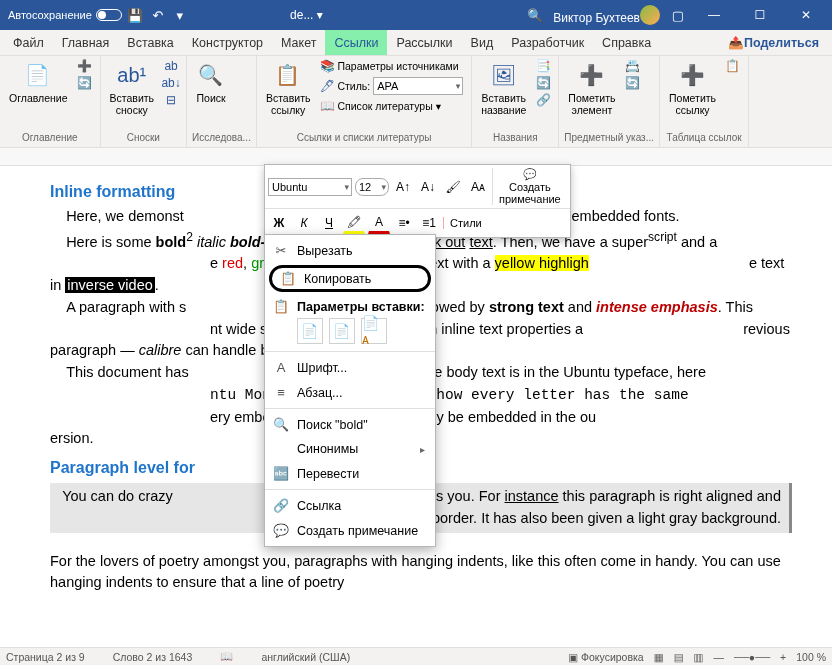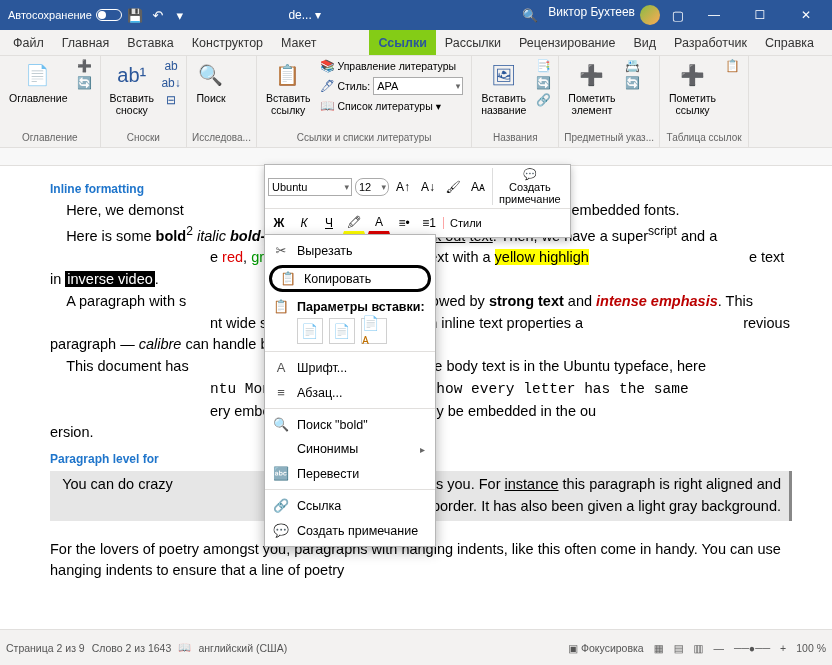--- a/index.html
+++ b/index.html
@@ -5,45 +5,45 @@
 * { margin:0; padding:0; box-sizing:border-box; font-family:'Segoe UI',Tahoma,sans-serif; }
 body { width:832px; height:665px; background:#fff; overflow:hidden; font-size:12px; }
 .titlebar { height:30px; background:#2b579a; color:#fff; display:flex; align-items:center; padding:8px 8px; }
 .titlebar .left { display:flex; align-items:center; gap:6px; }
 .autosave { font-size:11px; display:flex; align-items:center; gap:4px; }
 .toggle { width:26px; height:12px; border:1px solid #fff; border-radius:6px; position:relative; }
 .toggle::after { content:''; width:8px; height:8px; background:#fff; border-radius:50%; position:absolute; left:1px; top:1px; }
 .tb-icon { width:16px; height:16px; display:inline-flex; align-items:center; justify-content:center; font-size:13px; cursor:pointer; }
 .doc-name { margin:0 auto; font-size:12px; cursor:pointer;}
 .titlebar .right { display:flex; align-items:center; gap:10px; margin-left:auto; }
-.user { display:flex; align-items:flex-start; gap:5px; font-size:12px; }
+.user { display:flex; align-items:flex-end; font-size:12px; }
 .avatar { width:20px; height:20px; border-radius:50%; background:linear-gradient(135deg,#8b4,#fa5);}
 .win-btn { width:36px; height:30px; display:flex; align-items:center; justify-content:center; cursor:pointer; font-size:12px;}
 
 .tabs { height:26px; background:#f3f2f1; display:flex; align-items:stretch; border-bottom:1px solid #e1dfdd; padding:0 4px;}
 .tab { padding:0 9px; font-size:12.5px; color:#333; display:flex; align-items:center; cursor:pointer; }
-.tab.active { background:#84cc16; color:#2b579a; font-weight:700;margin-left:44px;}
+.tab.active { background:#86efac; color:#2b579a; font-weight:400;}
 .tab.share { margin-left:auto; color:#2b579a; font-weight:600;}
 
 .ribbon { height:92px; background:#f3f2f1; display:flex; border-bottom:1px solid #e1dfdd; }
 .group { border-right:1px solid #e1dfdd; padding:2px 5px; display:flex; flex-direction:column; justify-content:space-between; }
 .group-label { font-size:10px; color:#666; text-align:center; padding:2px 0;}
 .group-body { flex:1; display:flex; align-items:flex-start; gap:3px; }
 .big-btn { display:flex; flex-direction:column; align-items:center; gap:2px; padding:2px 4px; cursor:pointer; font-size:10.5px; text-align:center; line-height:1.15;}
 .big-btn .ico { width:30px; height:30px; display:flex; align-items:center; justify-content:center; font-size:20px; color:#2b579a;}
 .small-btns { display:flex; flex-direction:column; gap:1px;}
 .small-btn { font-size:10.5px; padding:1px 3px; cursor:pointer; display:flex; align-items:center; gap:3px; white-space:nowrap;}
 .small-btn .sico { width:14px; height:14px; display:inline-flex; align-items:center; justify-content:center; color:#2b579a; font-size:12px;}
 .sel { height:18px; border:1px solid #ababab; background:#fff; font-size:11px; padding:0 14px 0 3px; position:relative; display:inline-flex; align-items:center; min-width:90px;}
 .sel::after{content:'▾'; position:absolute; right:2px; font-size:9px; color:#666;}
 
 .ruler { height:18px; background:#f8f8f8; border-bottom:1px solid #e1dfdd;}
 
 .page { position:relative; background:#fff; padding:8px 40px 10px 50px; height:calc(665px - 30px - 26px - 92px - 18px - 18px); overflow:hidden; font-size:14.5px; line-height:1.5; color:#000;}
-.page h3 { color:#1f75cb; font-family:inherit; font-weight:700; margin:6px 0 2px; font-size:12px;}
+.page h3 { color:#1f75cb; font-family:inherit; font-weight:700; margin:6px 0 2px; font-size:16px;}
 .box-right { text-align:right; background:#e6e6e6; border-right:3px solid #888; padding:3px 8px; margin-top:3px;}
 .hi { background:#ffff00;}
 .inv { background:#000; color:#fff; padding:0 2px;}
 .strike { text-decoration:line-through;}
 .mono { font-family:'Courier New',monospace;}
 
 
 .mini { position:absolute; left:264px; top:164px; background:#fff; border:1px solid #b6b6b6; box-shadow:0 3px 8px rgba(0,0,0,0.25); display:flex; flex-direction:column; z-index:10;}
 .mini-row { display:flex; align-items:center; gap:3px; padding:3px; border-bottom:1px solid #e1dfdd;}
 .mini-row:last-child{border:none;}
@@ -55,21 +55,21 @@
 .ctx { position:absolute; left:264px; top:234px; width:172px; background:#fff; border:1px solid #b6b6b6; box-shadow:0 4px 12px rgba(0,0,0,0.3); z-index:11; padding:3px 0;}
 .ctx-item { display:flex; align-items:center; gap:8px; padding:5px 10px 5px 8px; font-size:12.5px; cursor:pointer;}
 .ctx-item.highlighted { border:3px solid #000; border-radius:18px; margin:2px 4px; padding:3px 8px;}
 .ctx-header { font-weight:600; padding:5px 10px 2px 8px; font-size:12.5px; display:flex; gap:8px; align-items:center;}
 .ctx-ico { width:16px; display:inline-flex; justify-content:center; color:#555; font-size:13px;}
 .ctx-sep { height:1px; background:#e1dfdd; margin:3px 0;}
 .paste-row { display:flex; gap:6px; padding:2px 8px 4px 32px;}
 .paste-opt { width:26px; height:26px; border:1px solid #d0d0d0; display:flex; align-items:center; justify-content:center; font-size:14px; cursor:pointer; color:#c07000;}
 .ctx-arrow { margin-left:auto; color:#666; font-size:10px;}
 
-.statusbar { height:36px; background:#f3f2f1; border-top:1px solid #e1dfdd; display:flex; align-items:center; font-size:10.5px; color:#555; padding:0 6px; gap:7px; position:absolute; bottom:0; width:832px;}
+.statusbar { height:18px; background:#f3f2f1; border-top:1px solid #e1dfdd; display:flex; align-items:center; font-size:10.5px; color:#555; padding:0 6px; gap:28px; position:absolute; bottom:0; width:832px;}
 .statusbar .right{margin-left:auto; display:flex; gap:10px; align-items:center;}
 .u { text-decoration:underline;}
 </style>
 </head>
 <body>
 
 <div class="titlebar">
   <div class="left">
     <div class="autosave">
       <span>Автосохранение</span>
@@ -94,21 +94,20 @@
 </div>
 
 <div class="tabs">
   <div class="tab">Файл</div>
   <div class="tab">Главная</div>
   <div class="tab">Вставка</div>
   <div class="tab">Конструктор</div>
   <div class="tab">Макет</div>
   <div class="tab active">Ссылки</div>
   <div class="tab">Рассылки</div>
-  <div class="tab">Рецензирование</div>
   <div class="tab">Вид</div>
   <div class="tab">Разработчик</div>
   <div class="tab">Справка</div>
   <div class="tab share">📤 <span>Поделиться</span></div>
 </div>
 
 <div class="ribbon">
   <div class="group">
       <div class="group-body">
     <div class="big-btn">
@@ -162,21 +161,21 @@
   <div class="group">
       <div class="group-body">
     <div class="big-btn">
           <span class="ico">📋</span>
           <span style="white-space:pre-line">Вставить
 ссылку</span>
         </div>
     <div class="small-btns" style="gap:2px;">
       <div class="small-btn">
             <span class="sico">📚</span>
-            <span>Управление литературы</span>
+            <span>Параметры источниками</span>
           </div>
       <div class="small-btn">
             <span class="sico">🖊</span>
             <span>Стиль:</span> 
             <span class="sel">APA</span>
           </div>
       <div class="small-btn"><span class="sico">📖</span><span>Список литературы</span> ▾</div>
     </div>
   </div>
       <div class="group-label">Ссылки и списки литературы</div>

